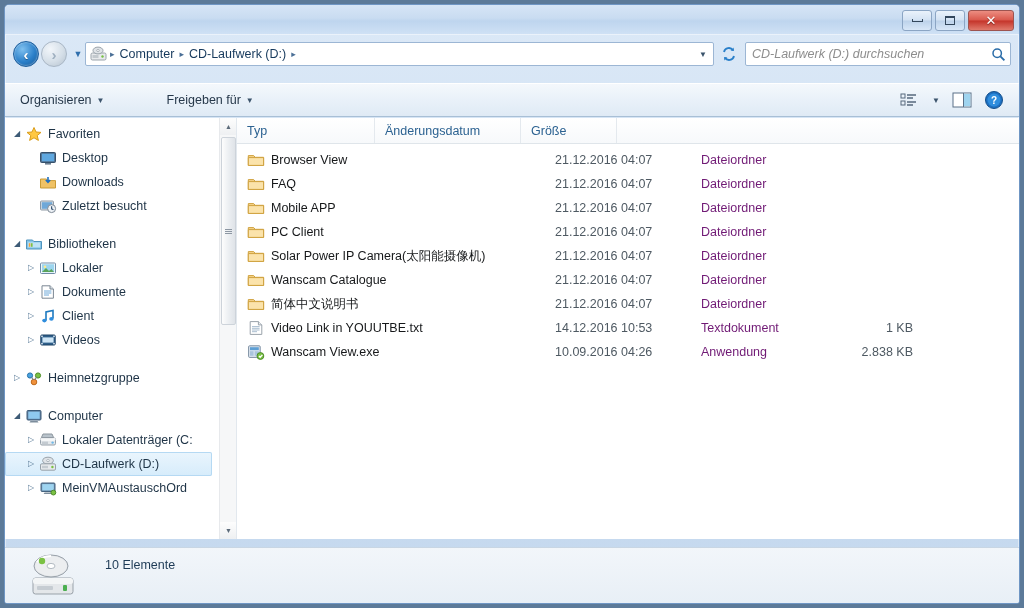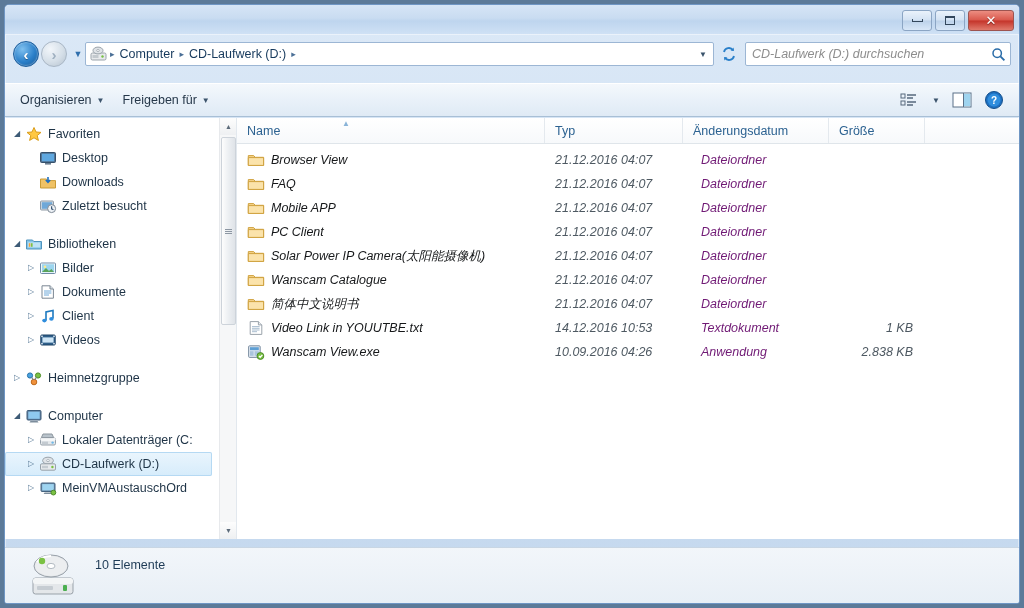--- a/index.html
+++ b/index.html
@@ -123,20 +123,21 @@
 
   
   #toolbar {
     position: absolute; left: 0; top: 78px;
     width: 100%; height: 34px;
     background: linear-gradient(to bottom, #f4f8fc 0%, #e9f1f9 50%, #dfeaf5 100%);
     border-top: 1px solid #ffffff;
     border-bottom: 1px solid #a8bfd6;
     display: flex; align-items: center;
     padding: 0 6px;
+    gap: 44px;
   }
   .tbitem {
     display: flex; align-items: center; gap: 5px;
     height: 26px; padding: 0 9px; border-radius: 3px;
     font-size: 12.5px; color: #26384a; cursor: default;
   }
   .caret { font-size: 8px; color: #3c546c; }
   #tbright { margin-left: auto; display: flex; align-items: center; gap: 2px; padding-right: 4px; }
   .tbicon {
     width: 30px; height: 26px; display: flex; align-items: center; justify-content: center;
@@ -228,37 +229,38 @@
   .col.c-size { width: 96px; }
   .col.c-pad { flex: 1 1 auto; border-right: none; }
   #sortarrow {
     position: absolute; left: 105px; top: 1px;
     color: #8ab4d8; font-size: 8px;
   }
   #rows { padding-top: 4px; }
   .row {
     display: flex; align-items: center;
     height: 24px;
-    font-size: 12.5px; cursor: default; font-style: italic;
+    font-size: 12.5px; cursor: default;
   }
   .cell { flex: none; display: flex; align-items: center; overflow: hidden; white-space: nowrap; }
   .cell.n { width: 308px; padding-left: 10px; color: #16181a; }
   .cell.d { width: 146px; padding-left: 10px; color: #4e5962; }
   .cell.t { width: 138px; padding-left: 10px; color: #701a75; }
   .cell.s { width: 96px; padding-right: 12px; color: #4e5962; justify-content: flex-end; }
   .ficon { width: 18px; height: 16px; flex: none; margin-right: 6px; }
 
   
   #statusbar {
     position: absolute; left: 0; bottom: 0;
     width: 100%; height: 56px;
     background: linear-gradient(to bottom, #f2f6fa 0%, #e8eff6 100%);
     border-top: 1px solid #c8d6e4;
     display: flex; align-items: center;
     padding-left: 22px;
+    gap: 10px;
   }
   #statusicon { width: 52px; height: 48px; flex: none; }
   #statustext {
     margin-left: 16px; margin-bottom: 22px;
     font-size: 12.5px; color: #1d3a55;
   }
   svg { display: block; }
 </style>
 </head>
 <body>
@@ -434,21 +436,21 @@
           <div class="navitem lvl2">
             <span class="exp ">▷</span>
             <span class="navicon">
               <svg width="18" height="16" viewBox="0 0 18 16">
                 <rect x="1.5" y="3" width="15" height="10.5" rx="1" fill="#ffffff" stroke="#6f8ba6"></rect>
                 <rect x="2.8" y="4.2" width="12.4" height="8.1" fill="#9cd5ef"></rect>
                 <circle cx="6" cy="6.8" r="1.3" fill="#ffe98a"></circle>
                 <path d="M3 12 L7 8 L10 11 L12.4 9 L15 12 Z" fill="#5aa35a"></path>
               </svg>
             </span>
-            <span class="navlabel">Bilder</span>
+            <span class="navlabel">Lokaler</span>
           </div>
           <div class="navitem lvl2">
             <span class="exp ">▷</span>
             <span class="navicon">
               <svg width="18" height="16" viewBox="0 0 18 16">
                 <path d="M3 1.8 h8 l3.4 3.2 V14.2 H3 Z" fill="#ffffff" stroke="#7b8793"></path>
                 <path d="M11 1.8 v3.2 h3.4" fill="#dde3e9" stroke="#7b8793"></path>
                 <line x1="5" y1="7" x2="12.4" y2="7" stroke="#6da8d8" stroke-width="1"></line>
                 <line x1="5" y1="9" x2="12.4" y2="9" stroke="#6da8d8" stroke-width="1"></line>
                 <line x1="5" y1="11" x2="10" y2="11" stroke="#6da8d8" stroke-width="1"></line>
@@ -561,24 +563,20 @@
             </div>
         </div>
         <div class="sbarrow down">
           <span>▼</span>
         </div>
       </div>
     </div>
 
     <div id="filepane">
       <div id="colheader">
-        <div class="col c-name">
-          <span>Name</span>
-          <span id="sortarrow">▲</span>
-        </div>
         <div class="col c-type">
           <span>Typ</span>
         </div>
         <div class="col c-date">
           <span>Änderungsdatum</span>
         </div>
         <div class="col c-size">
           <span>Größe</span>
         </div>
         <div class="col c-pad"></div>

